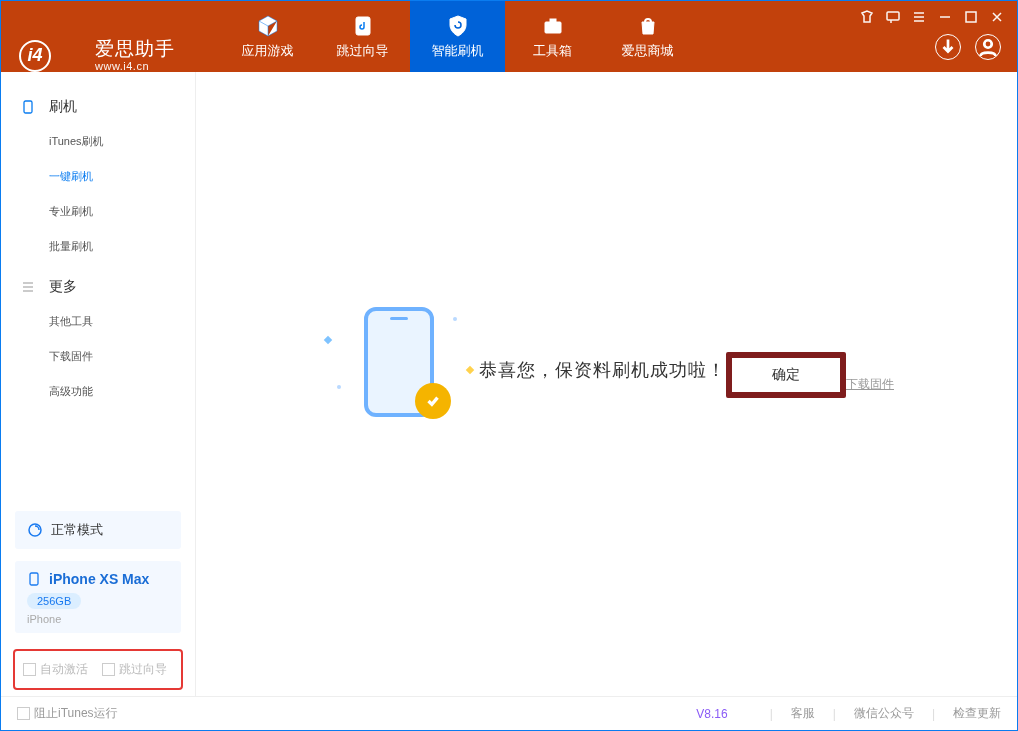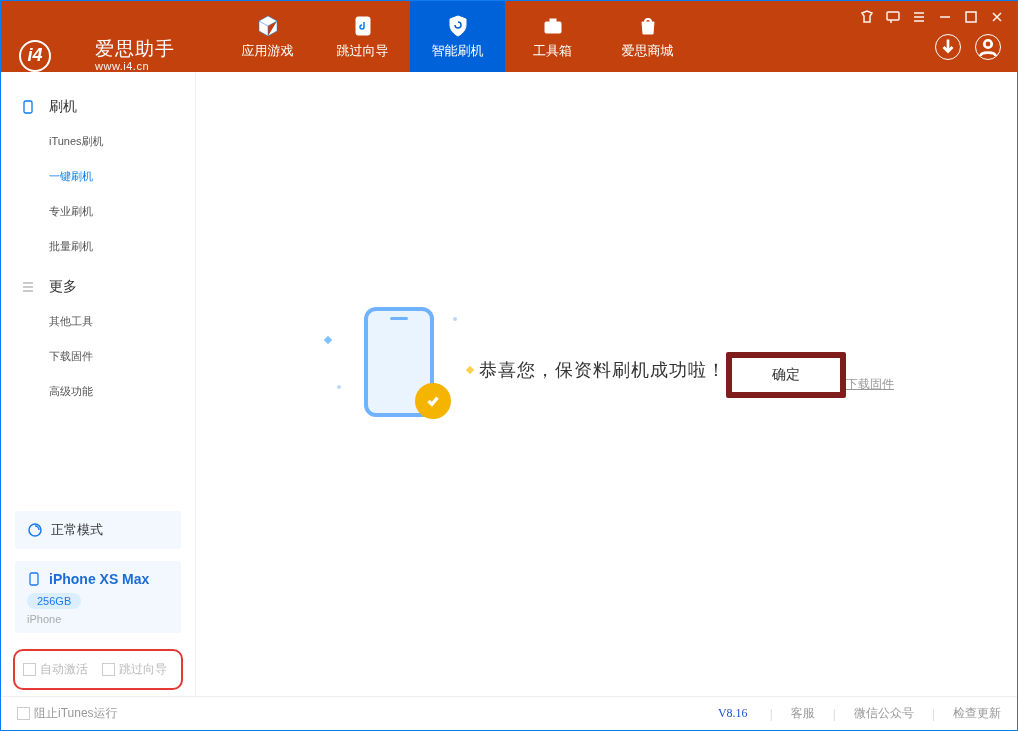--- a/index.html
+++ b/index.html
@@ -31,21 +31,21 @@
   .side-head svg { width:14px; height:14px; }
   .side-items { padding-left:20px; }
   .side-item { padding:10px 0 10px 28px; font-size:11px; color:#555; cursor:pointer; }
   .side-item.active { color:#0a7cf0; }
   .sidebar-spacer { flex:1; }
   .mode-card, .device-card { margin:6px 14px; background:#f3f8ff; border-radius:3px; padding:10px 12px; font-size:13px; display:flex; align-items:center; gap:8px; color:#333; }
   .device-card { flex-direction:column; align-items:flex-start; gap:4px; padding:10px 12px 8px; }
   .device-name { font-weight:600; color:#1a6dd6; font-size:14px; display:flex; align-items:center; gap:8px; }
   .badge { background:#dbeeff; color:#1a7af0; font-size:11px; padding:2px 10px; border-radius:10px; margin-top:2px; }
   .device-sub { font-size:11px; color:#aaa; }
-  .footer-checks { border:2px solid #e53935; border-radius:10px; margin:10px 12px 6px; padding:10px 8px; display:flex; gap:14px; align-items:center; }
+  .footer-checks { border:2px solid #e53935; border-radius:4px; margin:10px 12px 6px; padding:10px 8px; display:flex; gap:14px; align-items:center; }
   .chk { display:flex; align-items:center; gap:4px; font-size:12px; color:#bbb; cursor:pointer; }
   .chk-box { width:13px; height:13px; border:1px solid #ccc; background:#fff; }
   
   .main { flex:1; position:relative; display:flex; flex-direction:row; align-items:center; justify-content:center; }
   .success-illus { position:relative; width:160px; height:130px; margin-bottom:24px; }
   .phone { position:absolute; left:50%; top:0; transform:translateX(-50%); width:70px; height:110px; border:4px solid #6fb2ff; border-radius:12px; background:#eaf4ff; }
   .phone::before { content:""; position:absolute; top:6px; left:50%; transform:translateX(-50%); width:18px; height:3px; background:#6fb2ff; border-radius:2px; }
   .check-badge { position:absolute; right:28px; bottom:18px; width:36px; height:36px; background:#f5b400; border-radius:50%; display:flex; align-items:center; justify-content:center; }
   .check-badge svg { stroke:#fff; stroke-width:3; fill:none; }
   .sparkle { position:absolute; width:6px; height:6px; background:#7fc3ff; transform:rotate(45deg); }
@@ -57,21 +57,21 @@
   .success-msg { font-size:18px; color:#333; margin-bottom:28px; letter-spacing:1px; }
   .ok-btn { border:6px solid #7f1d1d; background:#fff; padding:8px 40px; font-size:14px; color:#333; cursor:pointer; border-radius:2px; margin-bottom:18px; }
   .log-link { font-size:12px; color:#999; text-decoration:underline; cursor:pointer; }
   
   .bottom-bar { height:34px; border-top:1px solid #eee; display:flex; align-items:center; padding:0 16px; font-size:12px; color:#999; }
   .bottom-bar .chk { color:#999; }
   .bottom-spacer { flex:1; }
   .bottom-links { display:flex; align-items:center; gap:18px; }
   .bottom-links .sep { color:#ddd; }
   .bottom-links span[data-interactable="true"] { cursor:pointer; }
-  .version { color:#1d4ed8; margin-right:4px;font-family:Liberation Serif, serif; }
+  .version { color:#8b5cf6; margin-right:24px; }
 </style>
 </head>
 <body>
 
 <div class="window" data-interactable="false">
 
   <div class="header" data-interactable="false">
     <div class="logo-area" data-interactable="false">
       <div class="logo-circle" data-interactable="false">i4</div>
       <div class="logo-text">

